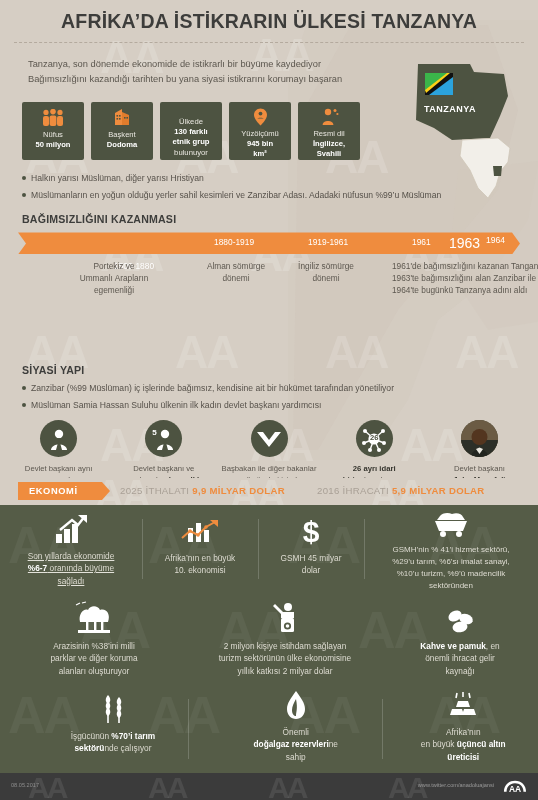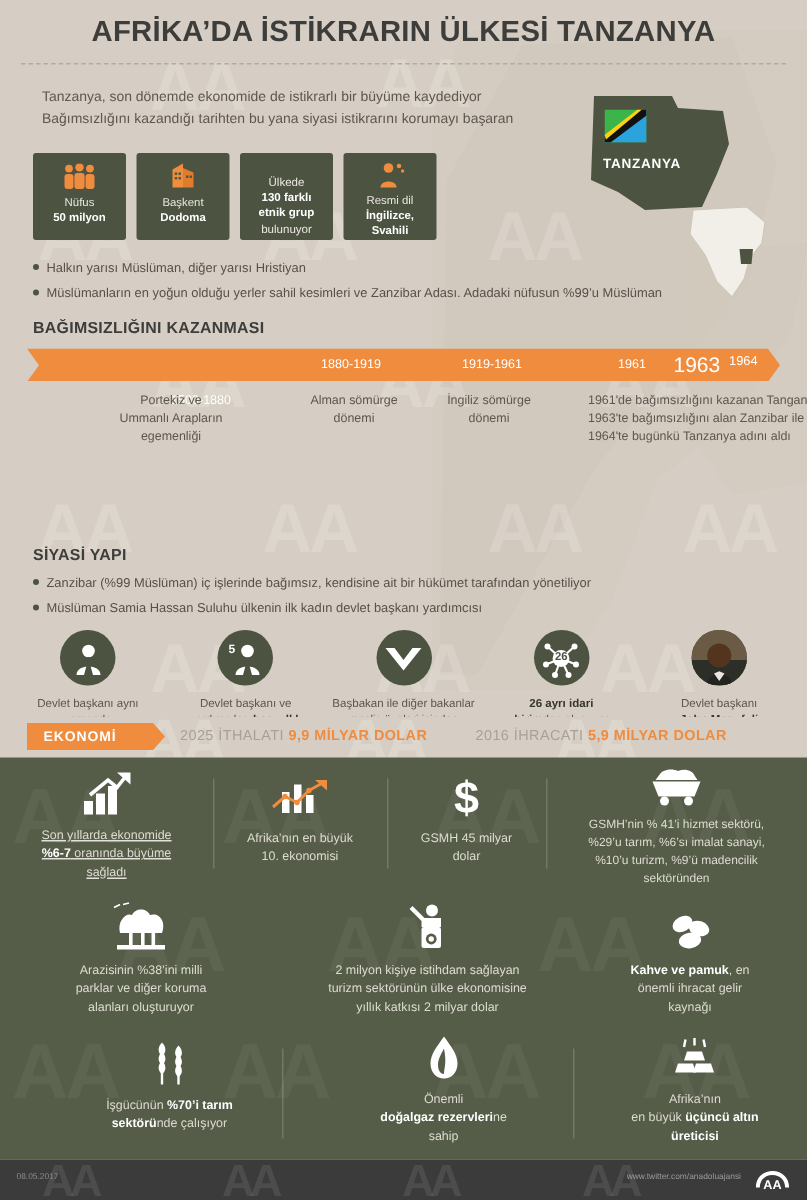--- a/index.html
+++ b/index.html
@@ -160,21 +160,21 @@
     <div class="wm" style="left:400px; top:418px; font-size:46px;">AA</div>
 
     <div class="title">AFRİKA’DA İSTİKRARIN ÜLKESİ TANZANYA</div>
     <div class="title-rule"></div>
 
     <div class="intro">
       <div>Tanzanya, son dönemde ekonomide de istikrarlı bir büyüme kaydediyor</div>
       <div>Bağımsızlığını kazandığı tarihten bu yana siyasi istikrarını korumayı başaran</div>
     </div>
 
-    <div style="position:absolute; left:390px; top:62px; width:120px; height:100px;">
+    <div style="position:absolute; left:412px; top:62px; width:120px; height:100px;">
       <svg viewBox="0 0 120 100" width="120" height="100">
         <path d="M6,2 L58,2 L62,10 L92,12 L96,34 L88,54 L78,76 L40,78 L22,66 L4,58 Z" fill="#4d5341"></path>
       </svg>
       <svg style="position:absolute; left:13px; top:11px;" width="28" height="22" viewBox="0 0 28 22">
         <rect x="0" y="0" width="28" height="22" fill="#3bb54a"></rect>
         <path d="M0,22 L28,22 L28,0 Z" fill="#2ba3dd"></path>
         <path d="M0,18 L24,0 L28,0 L28,4 L4,22 L0,22 Z" fill="#111"></path>
         <path d="M0,15 L20,0 L24,0 L2,22 L0,22 Z" fill="#fdd017" opacity="0"></path>
         <path d="M1,20 L25,0 L22,0 L0,17 Z" fill="#fdd017"></path>
       </svg>
@@ -225,20 +225,34 @@
 
       <div class="card txtonly">
         <div class="ctxt" style="margin-top:9px;">
           <span>Ülkede</span><br>
           <b>130 farklı</b><br>
           <b>etnik grup</b><br>
           <span>bulunuyor</span>
         </div>
       </div>
 
+      <div class="card">
+        <div class="cicon">
+          <svg width="15" height="18" viewBox="0 0 15 18">
+            <path d="M7.5,0.5 C3.9,0.5 1,3.4 1,7 C1,11.5 7.5,17.5 7.5,17.5 C7.5,17.5 14,11.5 14,7 C14,3.4 11.1,0.5 7.5,0.5 Z" fill="#ef8c3e"></path>
+            <circle cx="7.5" cy="5.6" r="1.9" fill="#4d5341"></circle>
+            <path d="M4.3,10.6 C5.2,9.3 9.8,9.3 10.7,10.6 Z" fill="#4d5341"></path>
+          </svg>
+        </div>
+        <div class="ctxt">
+          <span>Yüzölçümü</span><br>
+          <b>945 bin</b><br>
+          <b>km²</b>
+        </div>
+      </div>
 
       <div class="card">
         <div class="cicon">
           <svg width="20" height="18" viewBox="0 0 20 18">
             <circle cx="9" cy="4" r="3.2" fill="#ef8c3e"></circle>
             <path d="M3.6,17 C3.6,11.6 14.4,11.6 14.4,17 Z" fill="#ef8c3e"></path>
             <circle cx="16" cy="2.6" r="1.5" fill="#ef8c3e"></circle>
             <circle cx="18.4" cy="6" r="1.1" fill="#ef8c3e"></circle>
           </svg>
         </div>

